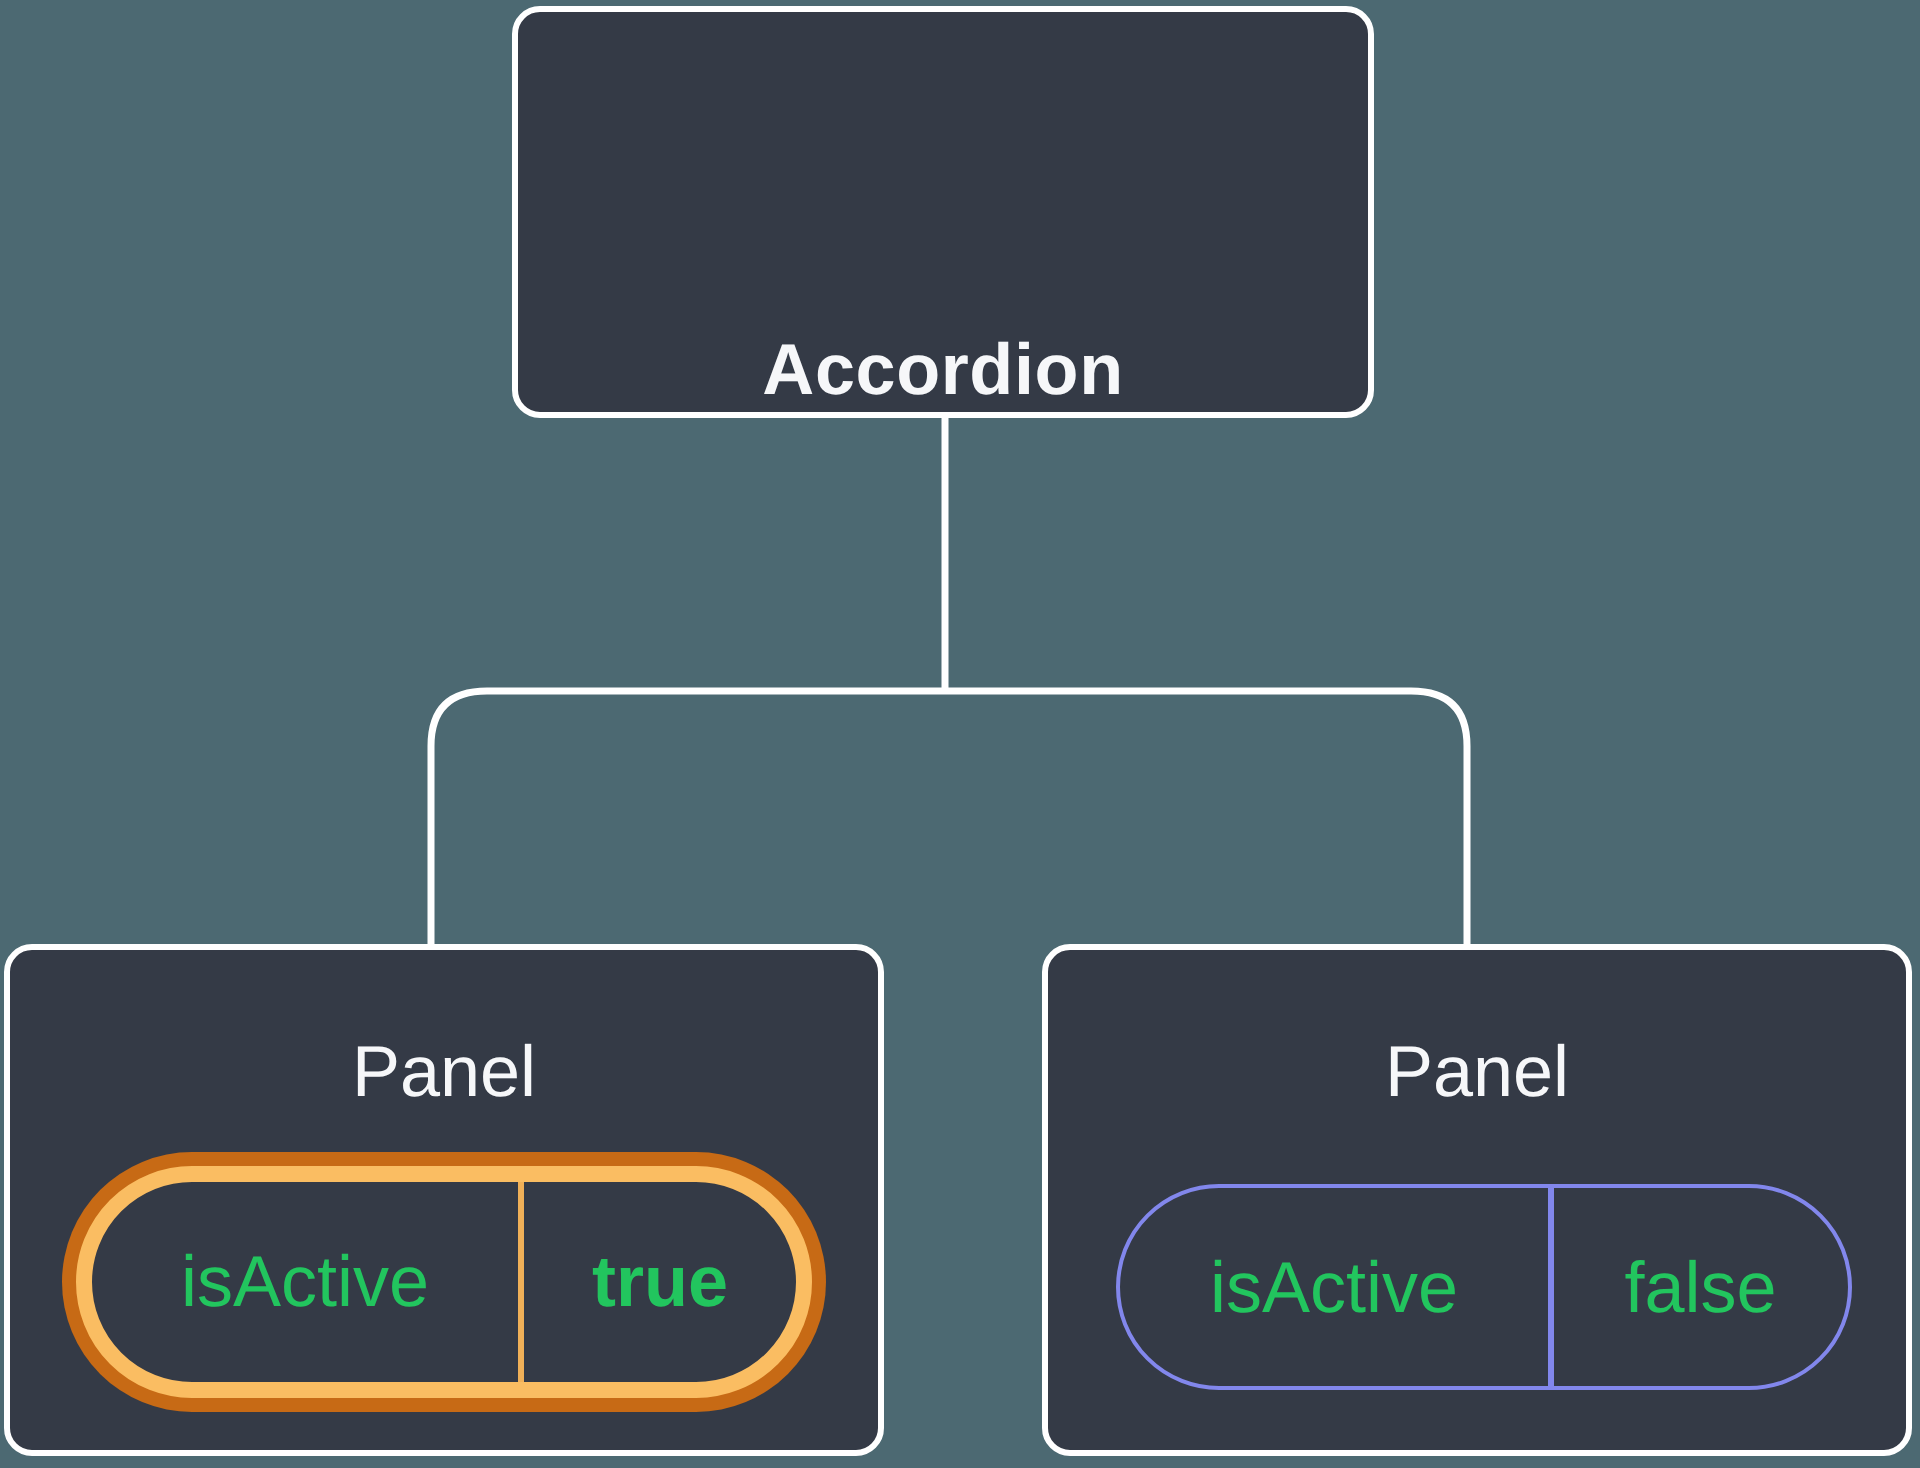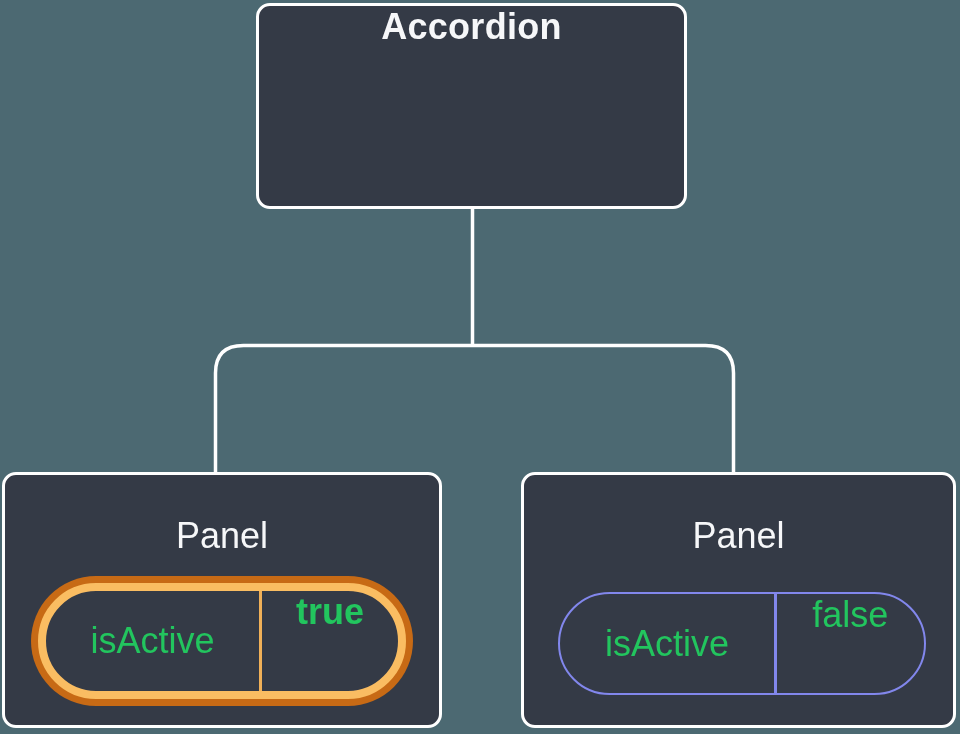--- a/index.html
+++ b/index.html
@@ -16,21 +16,21 @@
   }
   .node {
     position:absolute;
     box-sizing:border-box;
     background:#343A46;
     border:3px solid #FFFFFF;
     border-radius:14px;
   }
   .node-accordion {
     left:256px; top:3px; width:431px; height:206px;
-    display:flex; align-items:flex-start; justify-content:center;
+    display:flex; align-items:flex-end; justify-content:center;
   }
   .node-title {
     color:#F6F7F9;
     font-size:36px;
     font-weight:600;
     letter-spacing:0.3px;
   }
   .node-panel-left  { left:2px;   top:472px; width:440px; height:256px; }
   .node-panel-right { left:521px; top:472px; width:435px; height:256px; }
   .panel-title {
@@ -44,36 +44,36 @@
     left:33px; top:108px;
     width:368px; height:116px;
     box-sizing:border-box;
     background:#343A46;
     border:8px solid #FABD62;
     box-shadow:0 0 0 7px #C76A15;
     border-radius:999px;
     display:flex; align-items:stretch;
   }
   .pill-active .cell-name  { width:213px; display:flex; align-items:center; justify-content:center; }
-  .pill-active .cell-value { flex:1;      display:flex; align-items:flex-start; justify-content:center; }
+  .pill-active .cell-value { flex:1;      display:flex; align-items:center; justify-content:center; }
   .divider-gold {
     width:3px; background:#F0B058; height:100%;
   }
   
   .pill-inactive {
     position:absolute;
     left:34px; top:117px;
     width:368px; height:103px;
     box-sizing:border-box;
     border:2.5px solid #8287EC;
     border-radius:999px;
     display:flex; align-items:stretch;
   }
   .pill-inactive .cell-name  { width:214px; display:flex; align-items:center; justify-content:center; }
-  .pill-inactive .cell-value { flex:1;      display:flex; justify-content:center; }
+  .pill-inactive .cell-value { flex:1;      display:flex; align-items:center; justify-content:center; }
   .divider-purple {
     width:2.5px; background:#8287EC; height:100%;
   }
   .prop-text {
     color:#22c55e;
     font-size:36px;
     font-weight:400;
   }
   .prop-text.bold { font-weight:700; }
 </style>

